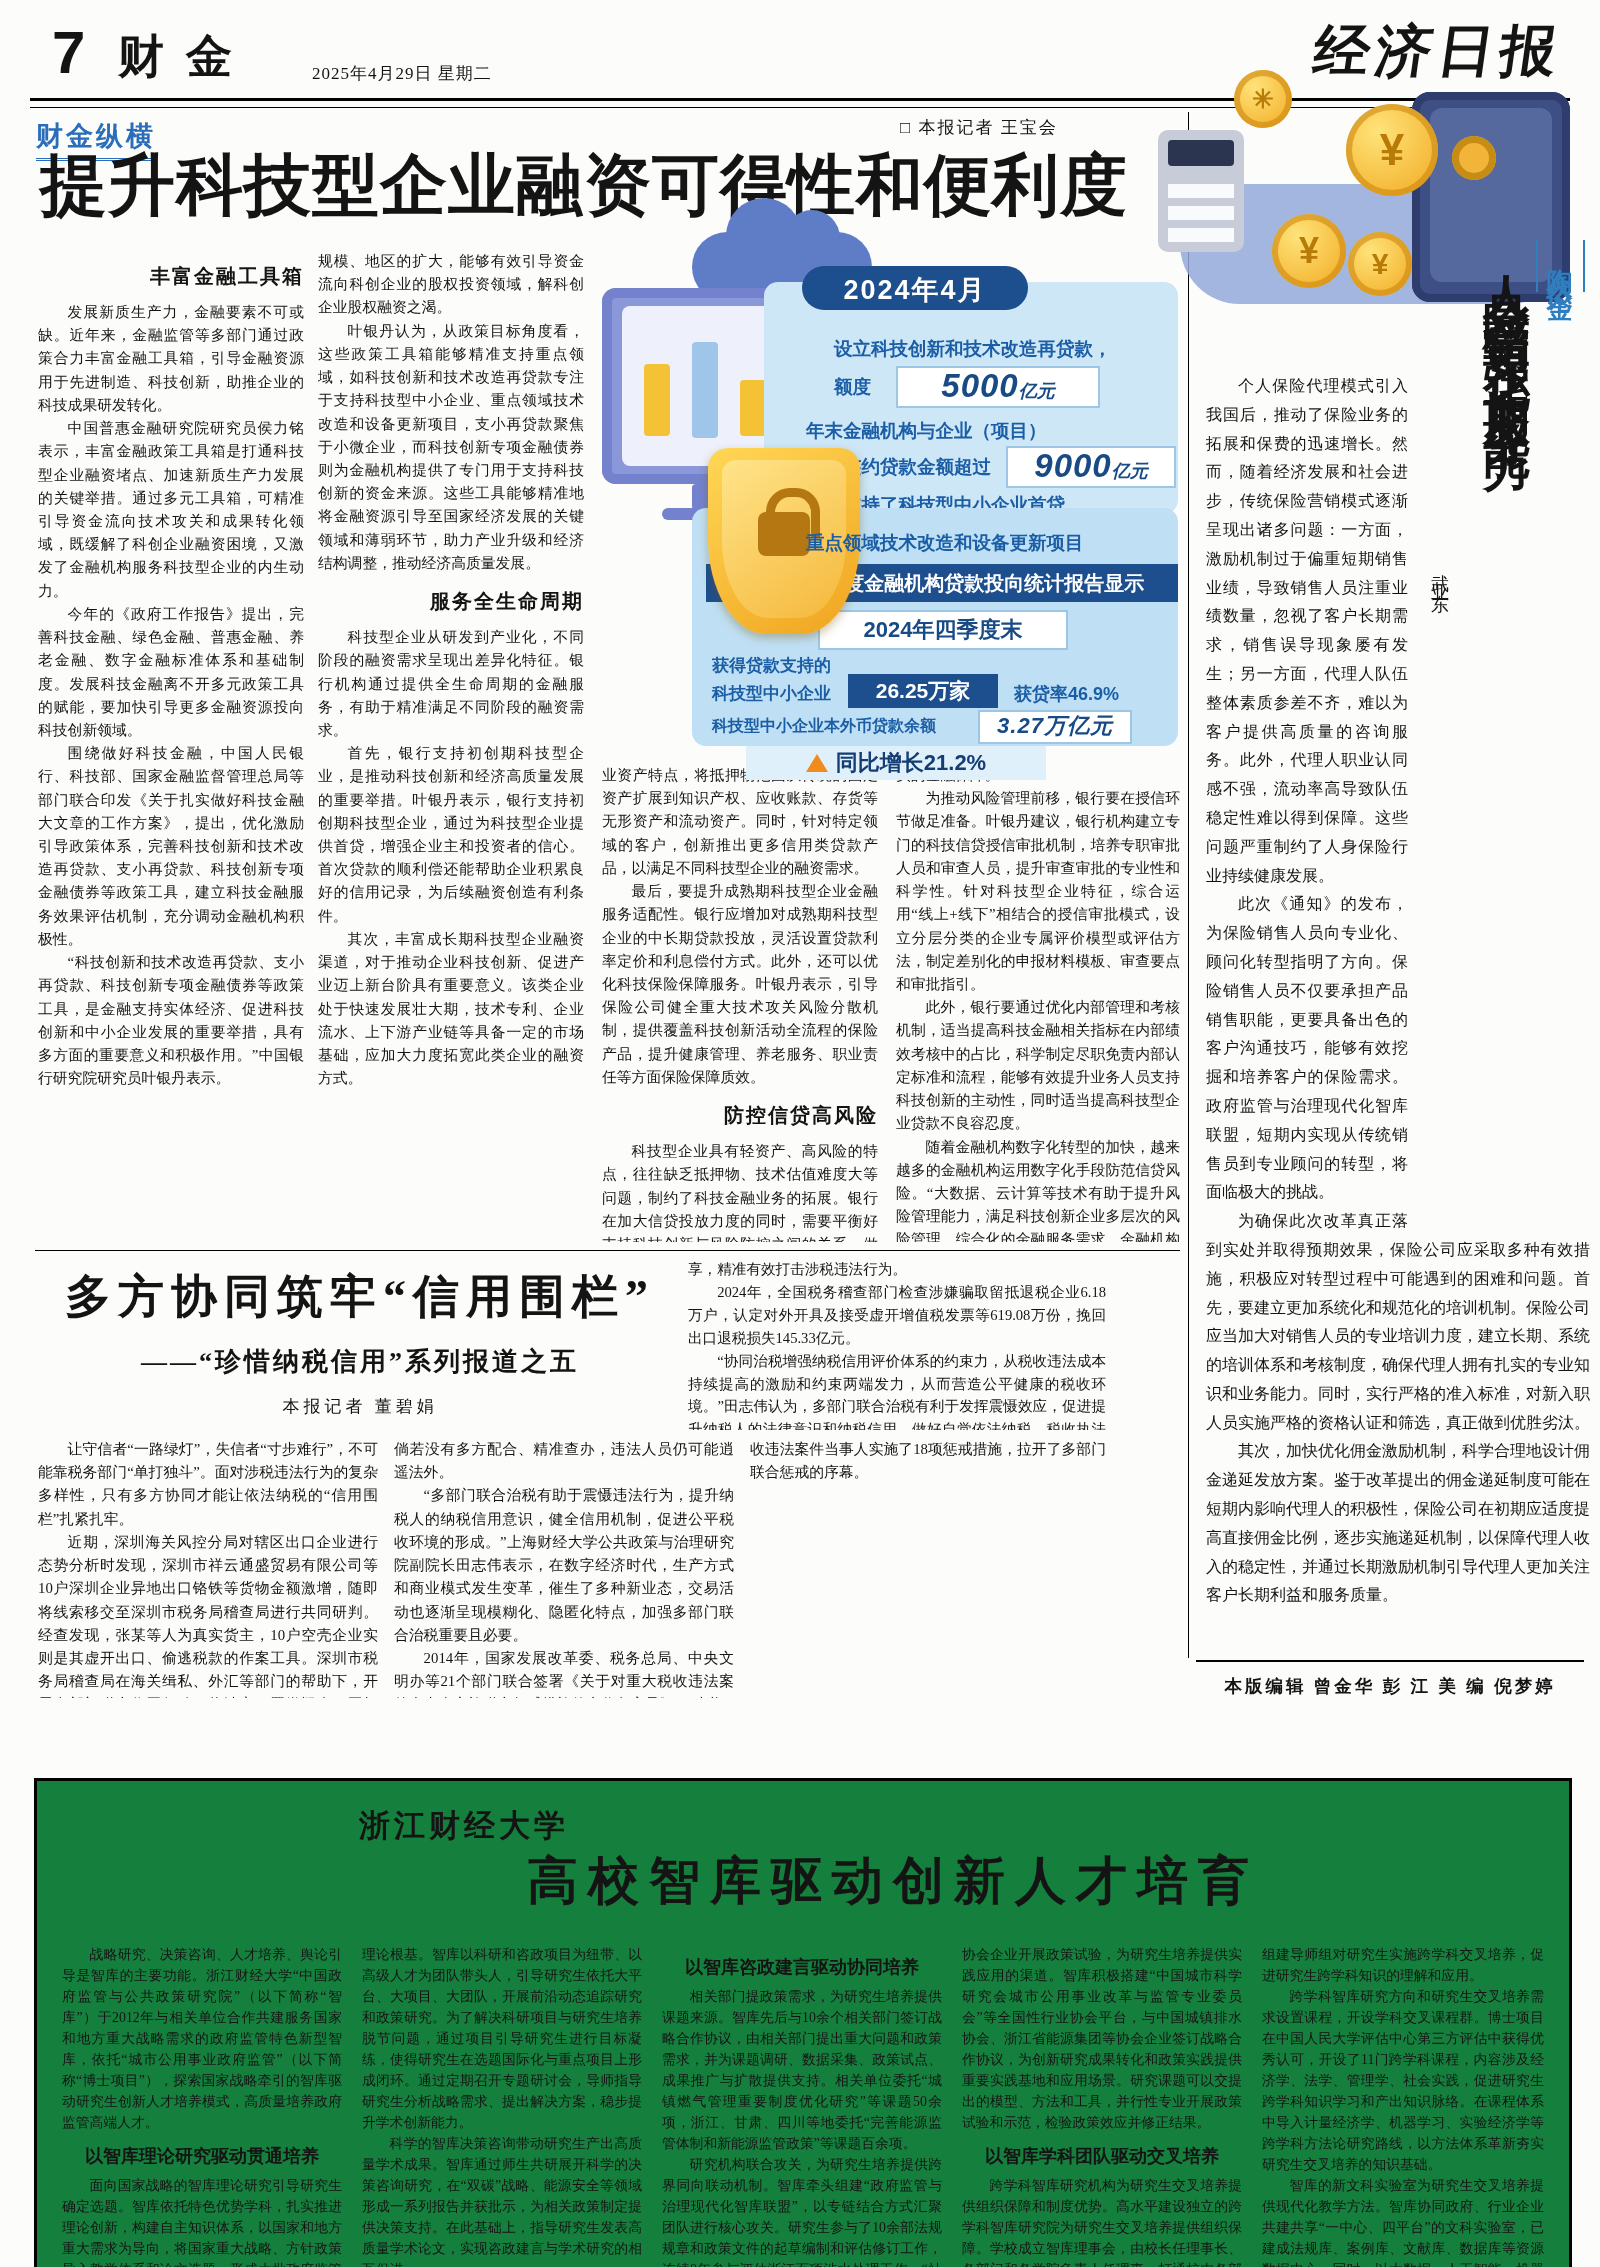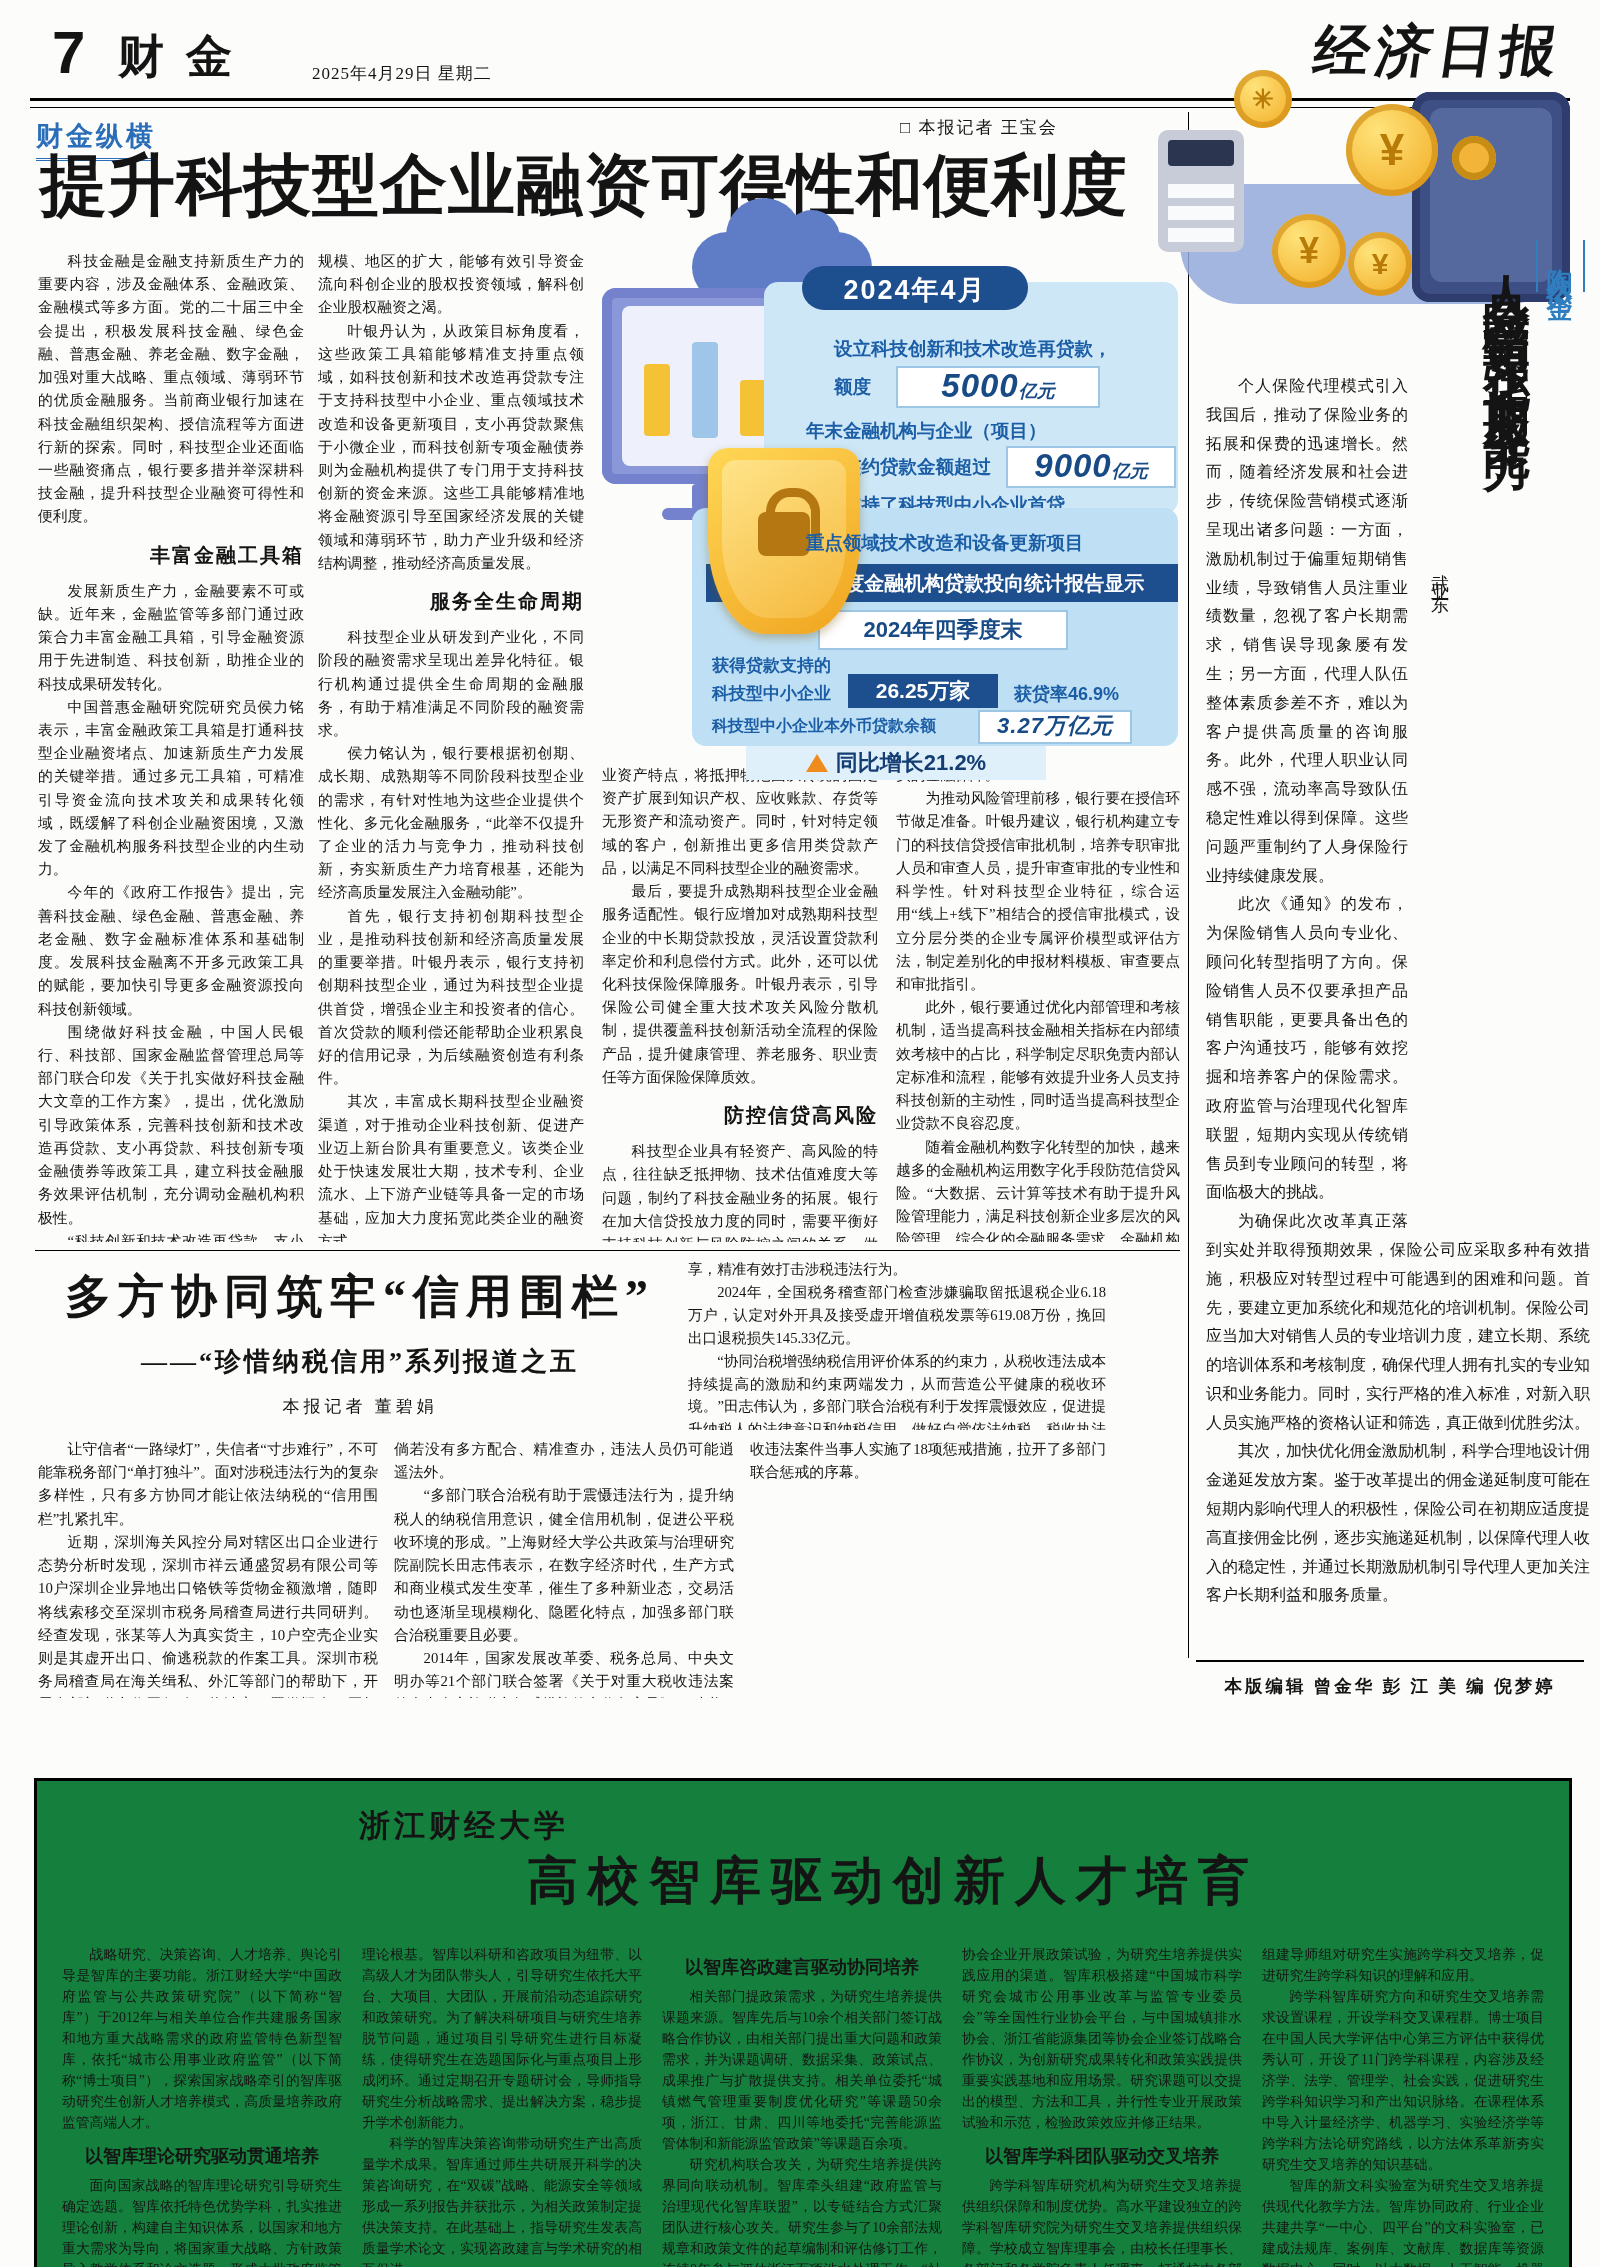--- a/index.html
+++ b/index.html
@@ -130,34 +130,32 @@
   <div class="hdr-section">财金</div>
   <div class="hdr-date">2025年4月29日 星期二</div>
   <div class="hdr-paper">经济日报</div>
   <div class="hdr-rule"></div>
 
   <div class="kicker">财金纵横</div>
   <div class="main-byline">□ 本报记者 王宝会</div>
   <div class="main-headline">提升科技型企业融资可得性和便利度</div>
 
   <div class="col mt1">
-      <p class="para">科技金融是金融支持新质生产力的重要内容，涉及金融体系、金融政策、金融模式等多方面。党的二十届三中全会提出，积极发展科技金融、绿色金融、普惠金融、养老金融、数字金融，加强对重大战略、重点领域、薄弱环节的优质金融服务。当前商业银行加速在科技金融组织架构、授信流程等方面进行新的探索。同时，科技型企业还面临一些融资痛点，银行要多措并举深耕科技金融，提升科技型企业融资可得性和便利度。</p>
       <div class="subhead">丰富金融工具箱</div>
       <p class="para">发展新质生产力，金融要素不可或缺。近年来，金融监管等多部门通过政策合力丰富金融工具箱，引导金融资源用于先进制造、科技创新，助推企业的科技成果研发转化。</p>
       <p class="para">中国普惠金融研究院研究员侯力铭表示，丰富金融政策工具箱是打通科技型企业融资堵点、加速新质生产力发展的关键举措。通过多元工具箱，可精准引导资金流向技术攻关和成果转化领域，既缓解了科创企业融资困境，又激发了金融机构服务科技型企业的内生动力。</p>
       <p class="para">今年的《政府工作报告》提出，完善科技金融、绿色金融、普惠金融、养老金融、数字金融标准体系和基础制度。发展科技金融离不开多元政策工具的赋能，要加快引导更多金融资源投向科技创新领域。</p>
       <p class="para">围绕做好科技金融，中国人民银行、科技部、国家金融监督管理总局等部门联合印发《关于扎实做好科技金融大文章的工作方案》，提出，优化激励引导政策体系，完善科技创新和技术改造再贷款、支小再贷款、科技创新专项金融债券等政策工具，建立科技金融服务效果评估机制，充分调动金融机构积极性。</p>
       <p class="para">“科技创新和技术改造再贷款、支小再贷款、科技创新专项金融债券等政策工具，是金融支持实体经济、促进科技创新和中小企业发展的重要举措，具有多方面的重要意义和积极作用。”中国银行研究院研究员叶银丹表示。</p>
     </div>
   <div class="col mt2">
       <p class="para cont">规模、地区的扩大，能够有效引导资金流向科创企业的股权投资领域，解科创企业股权融资之渴。</p>
       <p class="para">叶银丹认为，从政策目标角度看，这些政策工具箱能够精准支持重点领域，如科技创新和技术改造再贷款专注于支持科技型中小企业、重点领域技术改造和设备更新项目，支小再贷款聚焦于小微企业，而科技创新专项金融债券则为金融机构提供了专门用于支持科技创新的资金来源。这些工具能够精准地将金融资源引导至国家经济发展的关键领域和薄弱环节，助力产业升级和经济结构调整，推动经济高质量发展。</p>
       <div class="subhead">服务全生命周期</div>
       <p class="para">科技型企业从研发到产业化，不同阶段的融资需求呈现出差异化特征。银行机构通过提供全生命周期的金融服务，有助于精准满足不同阶段的融资需求。</p>
-      <p class="para">侯力铭认为，银行要根据初创期、成长期、成熟期等不同阶段科技型企业的需求，有针对性地为这些企业提供个性化、多元化金融服务，“此举不仅提升了企业的活力与竞争力，推动科技创新，夯实新质生产力培育根基，还能为经济高质量发展注入金融动能”。</p>
       <p class="para">首先，银行支持初创期科技型企业，是推动科技创新和经济高质量发展的重要举措。叶银丹表示，银行支持初创期科技型企业，通过为科技型企业提供首贷，增强企业主和投资者的信心。首次贷款的顺利偿还能帮助企业积累良好的信用记录，为后续融资创造有利条件。</p>
       <p class="para">其次，丰富成长期科技型企业融资渠道，对于推动企业科技创新、促进产业迈上新台阶具有重要意义。该类企业处于快速发展壮大期，技术专利、企业流水、上下游产业链等具备一定的市场基础，应加大力度拓宽此类企业的融资方式。</p>
     </div>
   <div class="col mt3">
       <p class="para cont">业资产特点，将抵押物范围从传统的固定资产扩展到知识产权、应收账款、存货等无形资产和流动资产。同时，针对特定领域的客户，创新推出更多信用类贷款产品，以满足不同科技型企业的融资需求。</p>
       <p class="para">最后，要提升成熟期科技型企业金融服务适配性。银行应增加对成熟期科技型企业的中长期贷款投放，灵活设置贷款利率定价和利息偿付方式。此外，还可以优化科技保险保障服务。叶银丹表示，引导保险公司健全重大技术攻关风险分散机制，提供覆盖科技创新活动全流程的保险产品，提升健康管理、养老服务、职业责任等方面保险保障质效。</p>
       <div class="subhead">防控信贷高风险</div>
       <p class="para">科技型企业具有轻资产、高风险的特点，往往缺乏抵押物、技术估值难度大等问题，制约了科技金融业务的拓展。银行在加大信贷投放力度的同时，需要平衡好支持科技创新与风险防控之间的关系，做好科技金融风险防控至关重要。</p>
     </div>
   <div class="col mt4">

